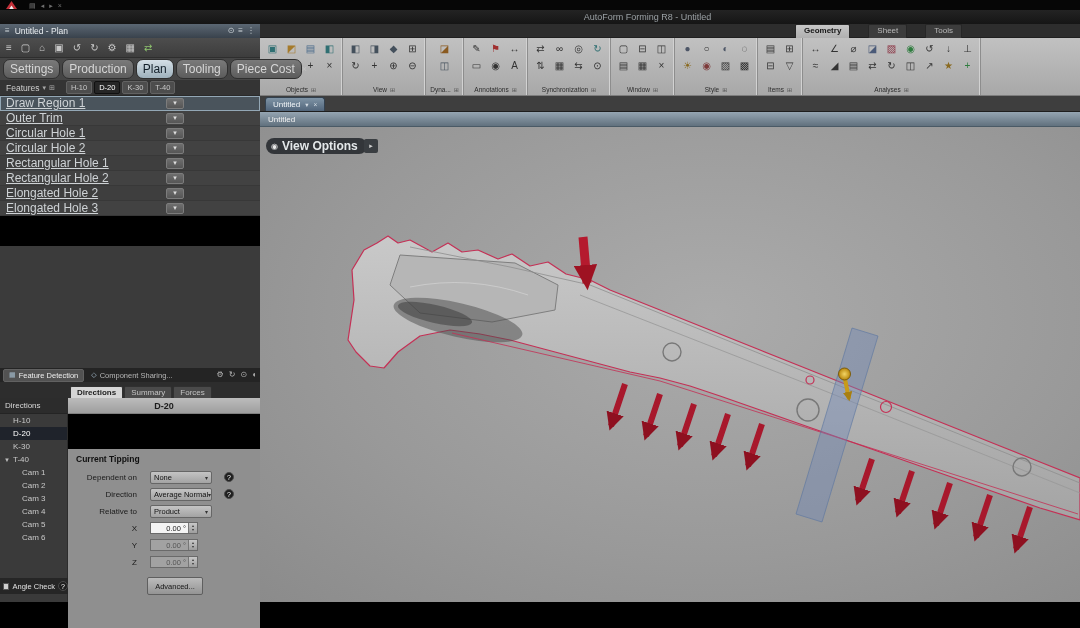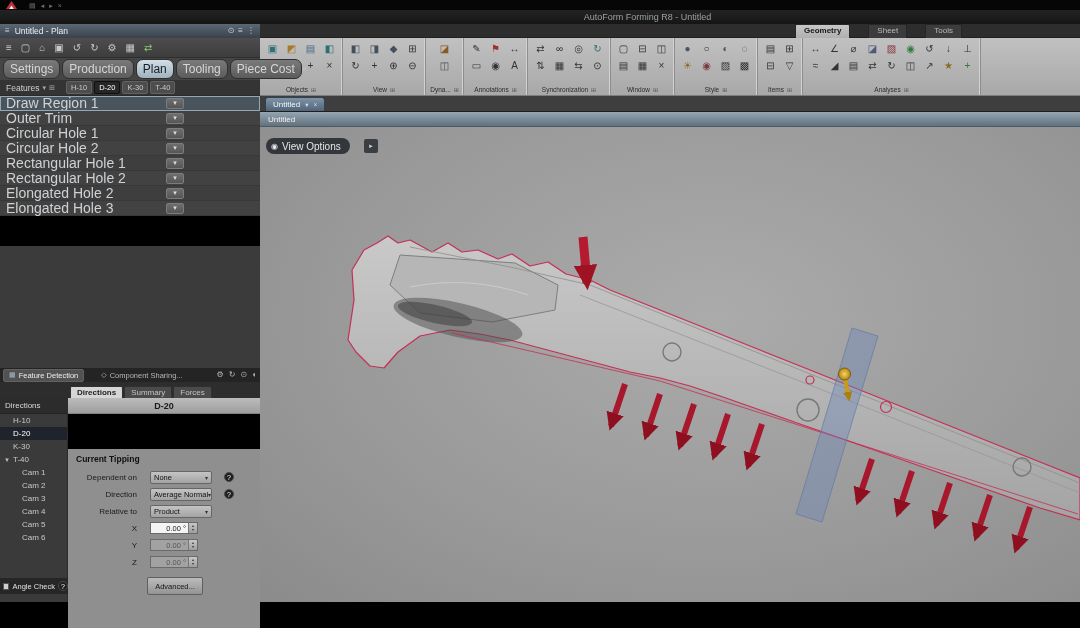--- a/index.html
+++ b/index.html
@@ -60,47 +60,47 @@
   .fh-title{font-size:8.5px;color:#cfcfcf;}
   .icn.tiny{font-size:7px;color:#a8a8a8;}
   .fcols{display:flex;gap:2px;margin-left:8px;}
   .fcol{font-size:7.5px;color:#c8c8c8;background:#4d4d4d;border:1px solid #626262;padding:1px 4px;border-radius:2px;}
   .fcol.active{background:#262626;color:#fff;border-color:#101010;}
 
   .features-list{position:absolute;left:0;top:96px;width:260px;z-index:2;}
   .frow{height:15px;display:flex;align-items:center;padding:0 4px 0 6px;background:#3e3e3e;border-bottom:1px solid #383838;}
   .frow:nth-child(even){background:#424242;}
   .frow.sel{background:#4a545c;outline:1px solid #93a7b5;outline-offset:-1px;}
-  .flab{font-size:14px;color:#ced2d5;flex:1;white-space:nowrap;overflow:hidden;}
+  .flab{font-size:12px;color:#ced2d5;flex:1;white-space:nowrap;overflow:hidden;text-decoration:underline;}
   .fbtn{width:18px;height:11px;display:inline-flex;align-items:center;justify-content:center;font-size:7px;color:#ddd;
         background:linear-gradient(#6e6e6e,#565656);border:1px solid #7c7c7c;border-radius:2px;margin-right:72px;}
   .features-fill{position:absolute;left:0;top:246px;width:260px;height:122px;background:#3b3b3b;z-index:2;}
 
   .viewport-tabbar{position:absolute;left:260px;top:96px;width:820px;height:16px;background:#3e3e3e;
                    border-bottom:1px solid #1e1e1e;display:flex;align-items:flex-end;padding-left:5px;}
   .doc-tab{display:flex;align-items:center;gap:5px;background:linear-gradient(#7e93a5,#51657a);
            border:1px solid #33414f;border-bottom:none;border-radius:3px 3px 0 0;padding:1px 7px;height:14px;}
   .doc-tab .dtl{font-size:8px;color:#f2f6f9;}
   .dt-ic{font-size:6.5px;color:#d5dde4;}
   .viewport-caption{position:absolute;left:260px;top:112px;width:820px;height:15px;
                     background:linear-gradient(#95a5b2,#61717e);border-bottom:1px solid #4a5a66;
                     display:flex;align-items:center;padding-left:8px;font-size:8px;color:#f2f2f2;}
 
   .viewport{position:absolute;left:260px;top:127px;width:820px;height:475px;overflow:hidden;
             background:radial-gradient(ellipse at 55% 40%,#ababab 0%,#999999 60%,#8b8b8b 100%);}
   .scene{position:absolute;left:0;top:0;}
   .view-options{position:absolute;left:6px;top:11px;height:16px;background:rgba(42,46,50,.92);border-radius:8px;
                 display:flex;align-items:center;gap:4px;padding:0 9px 0 5px;}
   .vo-ic{font-size:8px;color:#e8e8e8;}
-  .vo-label{font-size:10px;color:#e4e8ea;font-weight:normal;}
+  .vo-label{font-size:12px;color:#e4e8ea;font-weight:bold;}
   .vo-ext{position:absolute;left:104px;top:12px;width:14px;height:14px;background:#3a3e42;border-radius:2px;
           color:#cfcfcf;font-size:7px;display:flex;align-items:center;justify-content:center;}
 
   .detect-bar{position:absolute;left:0;top:368px;width:260px;height:14px;background:#242424;z-index:2;
-              display:flex;align-items:center;padding:4px 3px;gap:12px;}
+              display:flex;align-items:center;padding:4px 3px;gap:2px;}
   .dtab{display:flex;align-items:center;gap:3px;font-size:7.5px;color:#b5b5b5;padding:1px 5px;white-space:nowrap;}
   .dtab.active{background:#525252;color:#ececec;border:1px solid #616161;border-radius:2px;}
   .dt-grid{font-size:7px;color:#9fb5c5;}
   .detect-bar .strip-icons{margin-left:auto;display:flex;gap:5px;}
   .detect-bar .icn{font-size:8px;}
 
   .subtab-bar{position:absolute;left:0;top:382px;width:260px;height:16px;background:#2d2d2d;z-index:2;
               display:flex;align-items:flex-end;padding-left:70px;gap:1px;}
   .stab{font-size:8px;color:#c3c3c3;background:#4a4a4a;border:1px solid #303030;border-bottom:none;
         padding:1px 6px;border-radius:2px 2px 0 0;}

